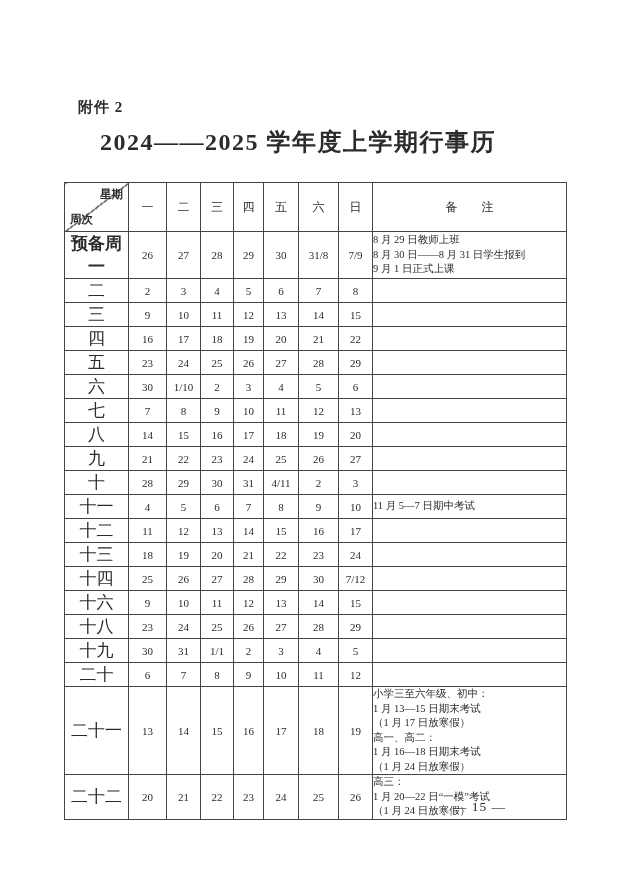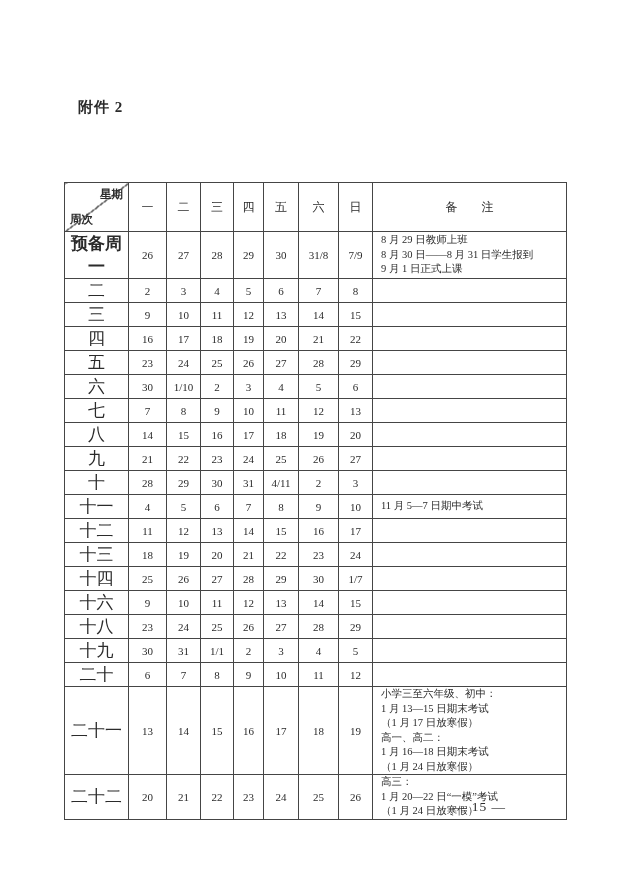--- a/index.html
+++ b/index.html
@@ -52,33 +52,34 @@
   .day-header { text-align: center; font-size: 12px; font-weight: bold; }
   .remark-header { text-align: center; font-size: 12px; font-weight: bold; }
   .week-cell { text-align: center; font-size: 17px; }
   .week-cell.bold { font-weight: bold; }
   .day-cell { text-align: center; font-size: 11px; }
   .remark-cell {
     text-align: left; font-size: 10.5px;
     padding: 2px 3px 2px 6px; line-height: 14.5px;
     vertical-align: middle;
   }
-  .remark-line { white-space: nowrap; margin-left: 8px; }
+  .remark-line { white-space: nowrap; }
   .page-number {
     position: absolute; top: 799px; right: 90px;
     font-size: 13.5px; letter-spacing: 1px;
   }
 </style>
 </head>
 <body>
 
 <div class="page">
 
   <div class="attachment">附件 2</div>
 
+  <div class="title">2024——2025 学年度上学期行事历</div>
 
   <table class="calendar">
     <colgroup>
       <col style="width:64px">
       <col style="width:38px">
       <col style="width:34px">
       <col style="width:33px">
       <col style="width:30px">
       <col style="width:35px">
       <col style="width:40px">
@@ -252,21 +253,21 @@
           <td class="remark-cell"></td>
         </tr>
         <tr>
           <td class="week-cell">十四</td>
           <td class="day-cell">25</td>
           <td class="day-cell">26</td>
           <td class="day-cell">27</td>
           <td class="day-cell">28</td>
           <td class="day-cell">29</td>
           <td class="day-cell">30</td>
-          <td class="day-cell">1/7</td>
+          <td class="day-cell">7/12</td>
           <td class="remark-cell"></td>
         </tr>
         <tr>
           <td class="week-cell">十六</td>
           <td class="day-cell">9</td>
           <td class="day-cell">10</td>
           <td class="day-cell">11</td>
           <td class="day-cell">12</td>
           <td class="day-cell">13</td>
           <td class="day-cell">14</td>

